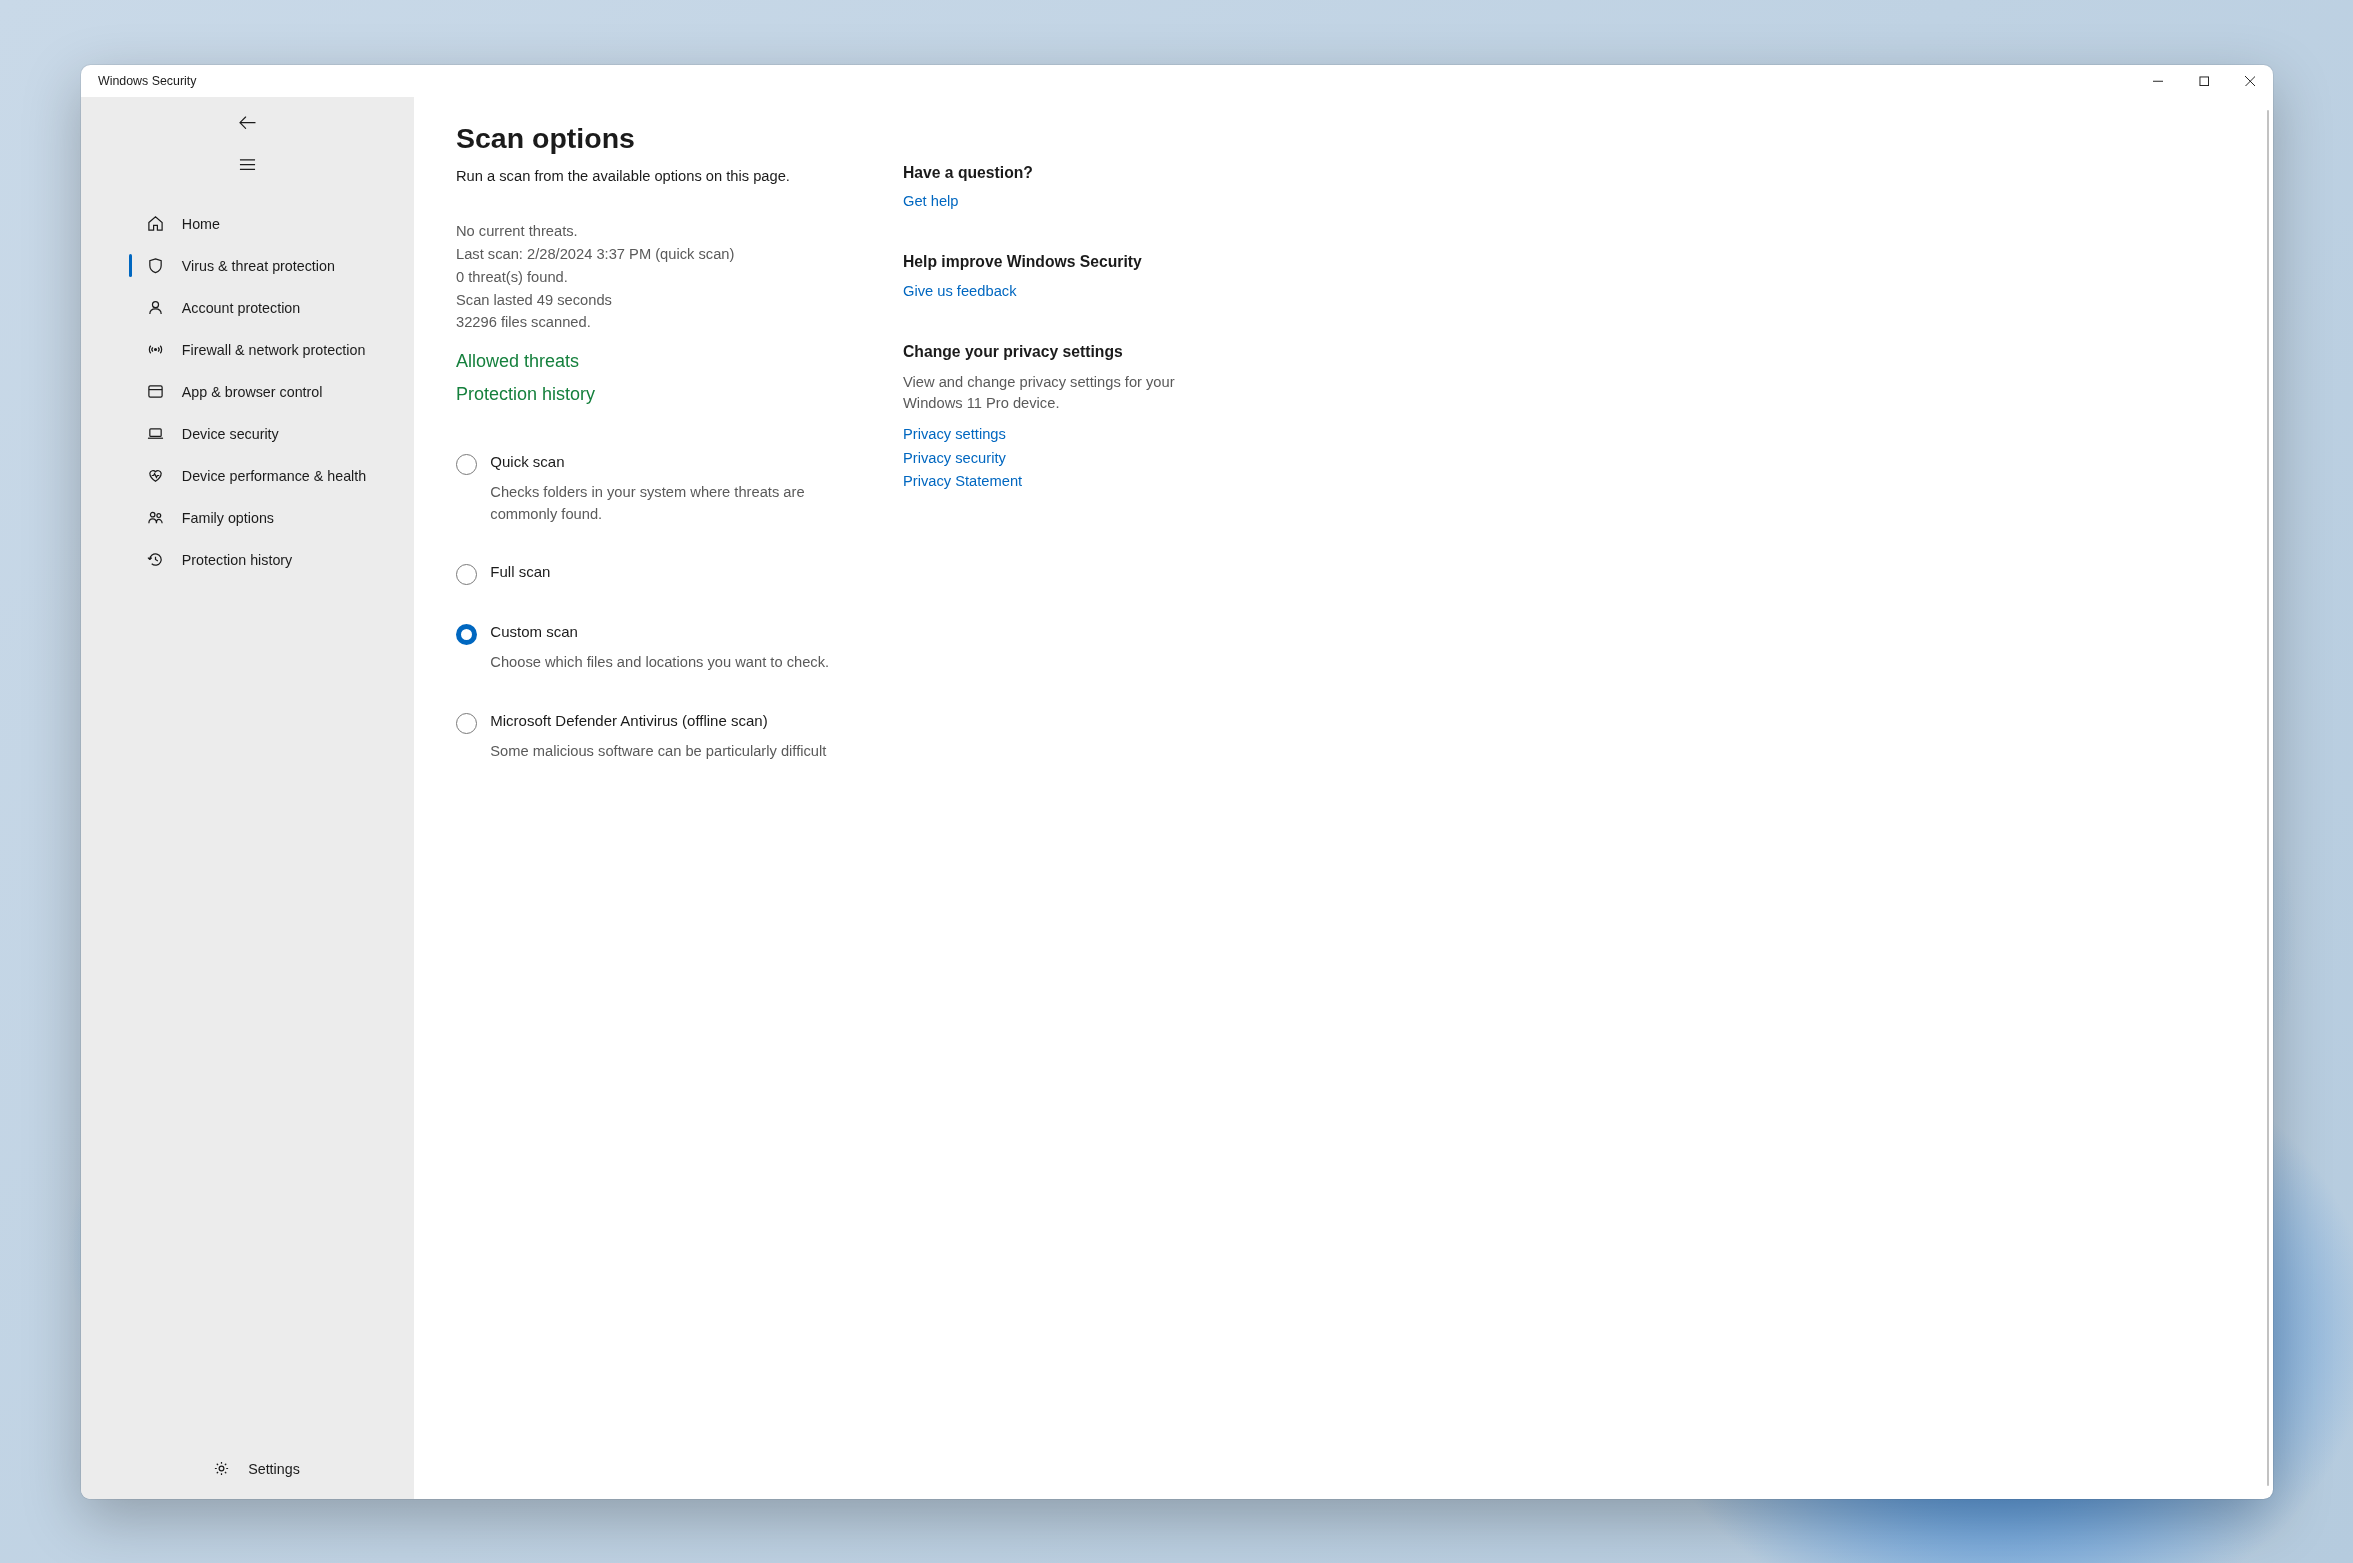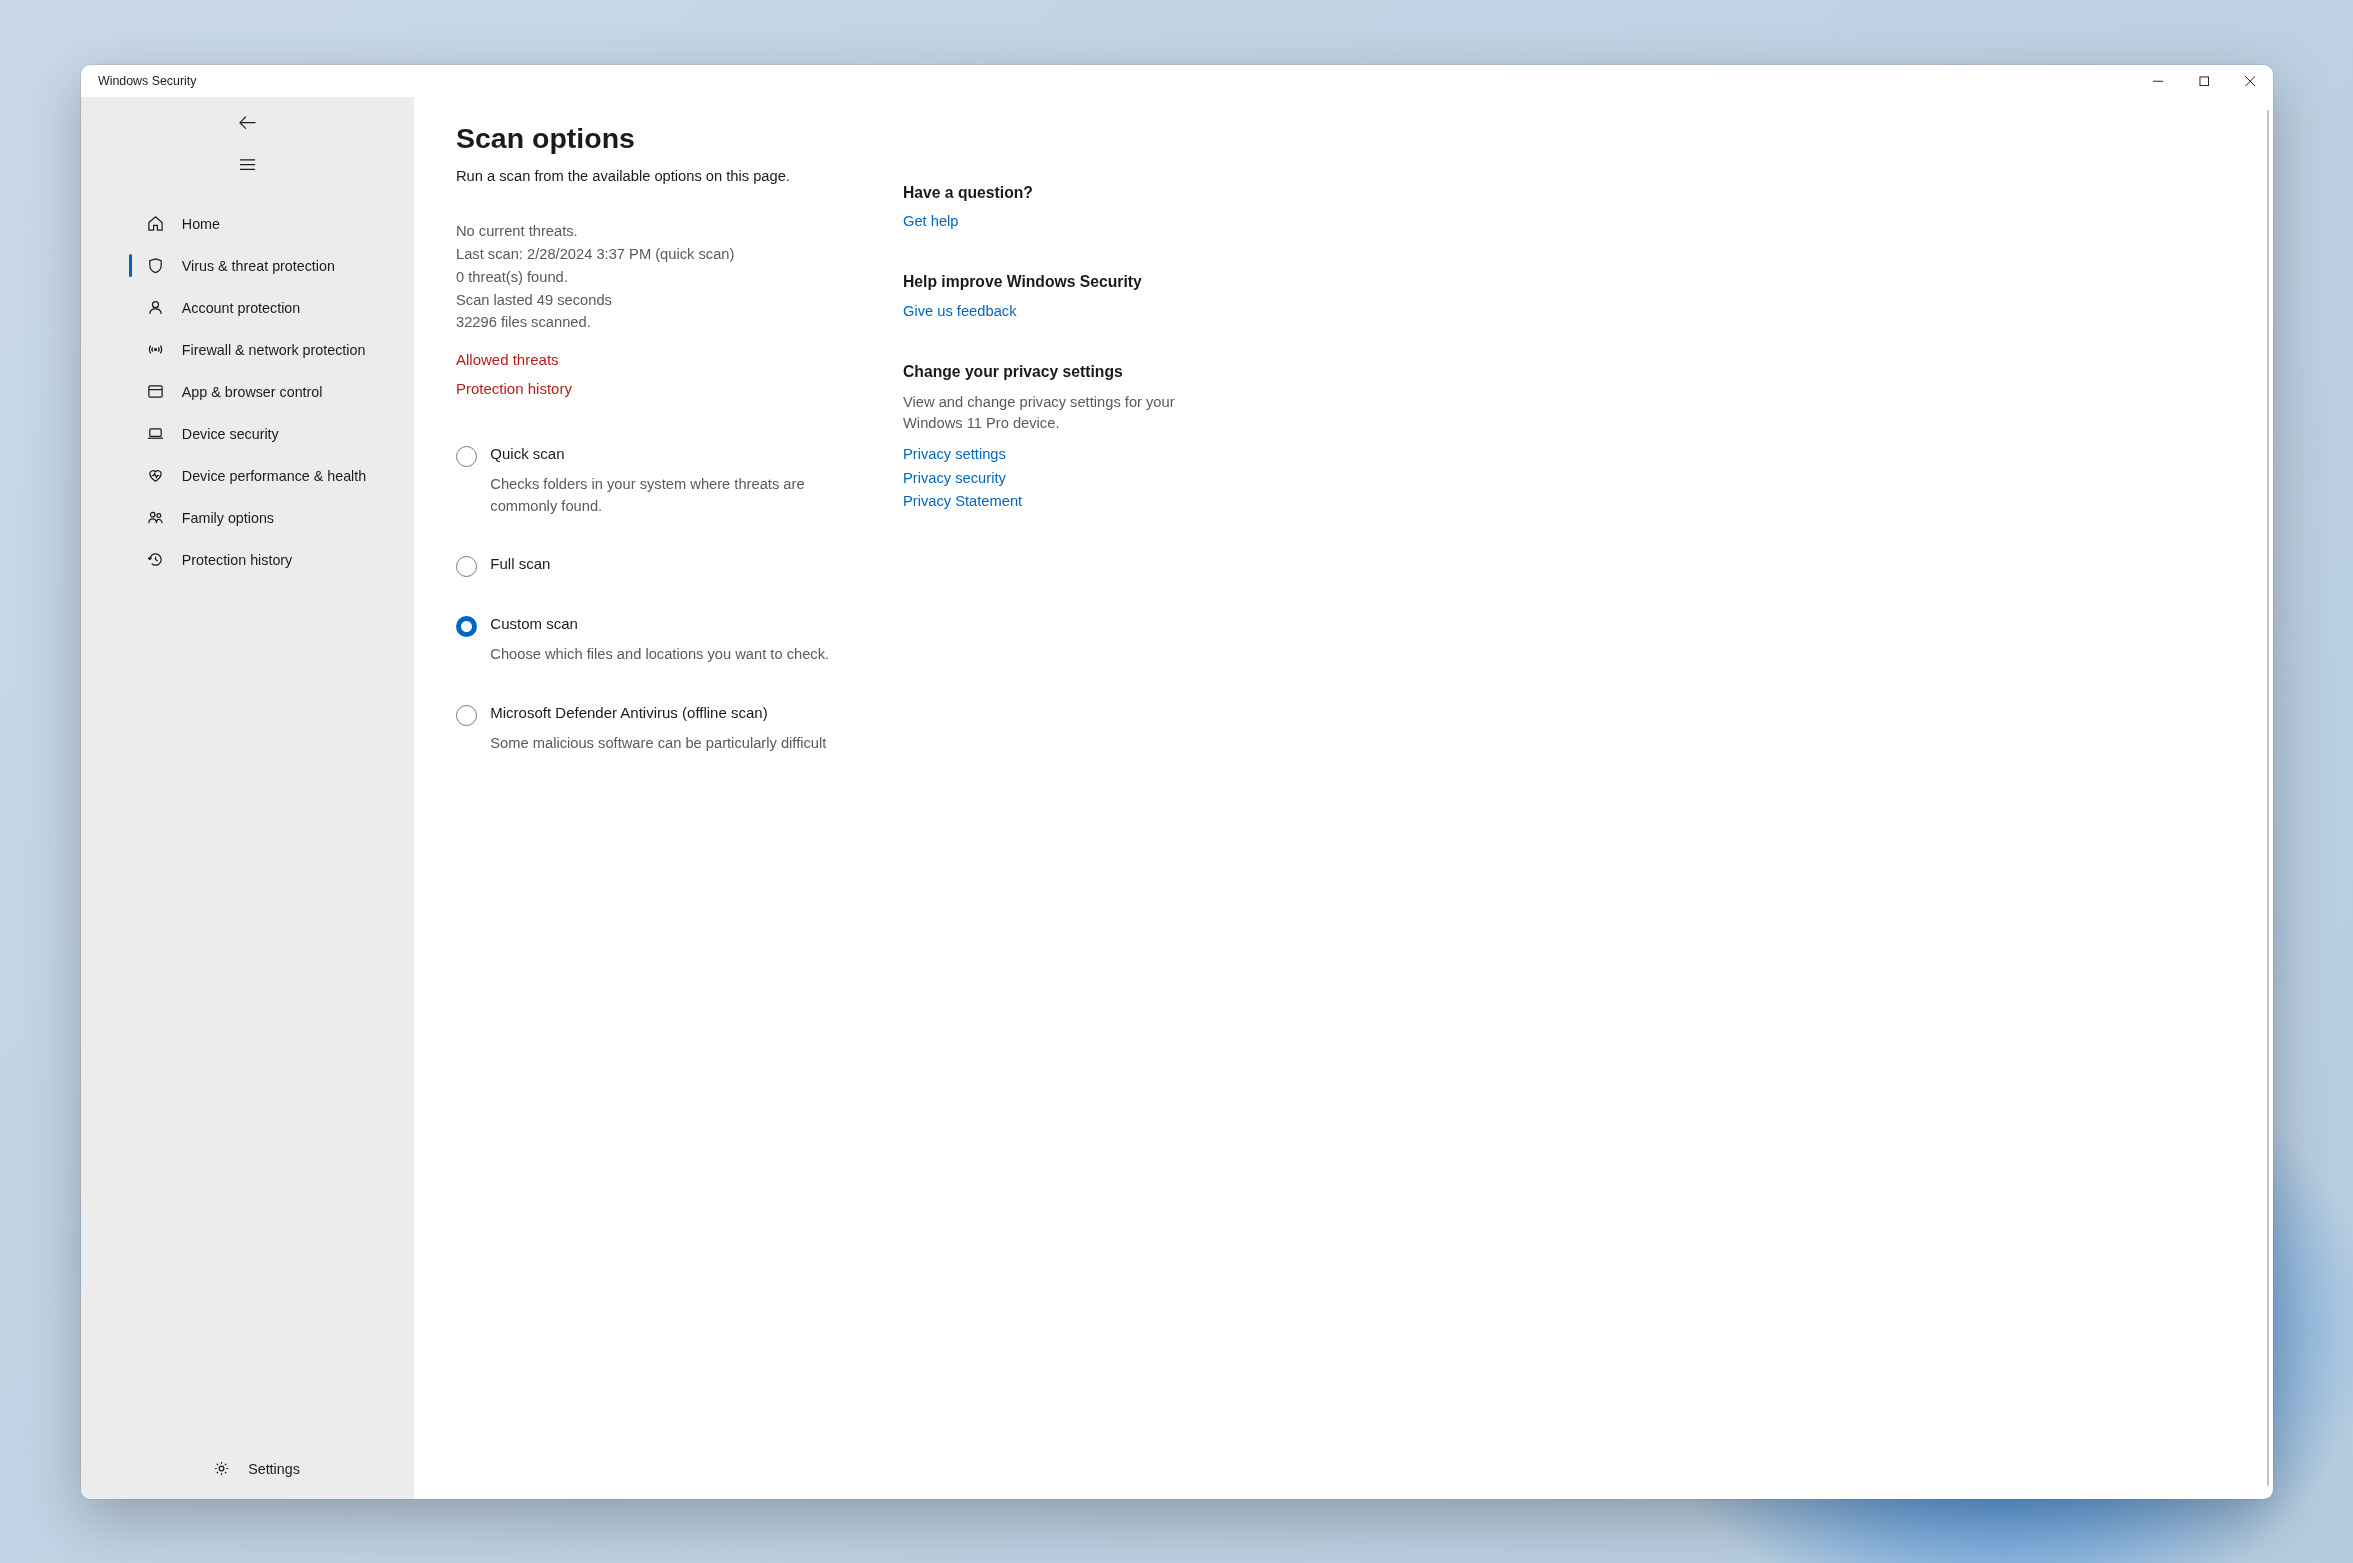--- a/index.html
+++ b/index.html
@@ -91,41 +91,41 @@
     position: absolute; right: 3.8px; top: 13.3px; bottom: 13.3px;
     width: 1.9px; background: #c2c2c2; border-radius: 1.9px;
   }
   .main-col { width: 447px; padding-right: 28.5px; }
   .aside-col { width: 276px; padding-top: 42px; }
 
   h1.title { font-size: 28.5px; font-weight: 600; color: #1b1b1b; margin-bottom: 13.3px; }
   .subtitle { font-size: 14.7px; color: #1b1b1b; margin-bottom: 36px; }
   .status-block { margin-bottom: 17px; margin-top: 33px; }
   .status-line { font-size: 14.7px; color: #5a5a5a; line-height: 1.55; }
-  .link { color: #b91c1c; font-size: 15px; display: block; margin-top: 11.4px; }
+  .link { color: #15803d; font-size: 18px; display: block; margin-top: 11.4px; }
   .link:first-of-type { margin-top: 15px; }
 
   .options { margin-top: 48px; }
   .radio-opt { display: flex; gap: 13.3px; margin-bottom: 38px; }
   .radio-opt:last-child { margin-bottom: 0; }
   .radio {
     width: 21px; height: 21px; border-radius: 50%;
     border: 1.4px solid #7a7a7a;
     flex-shrink: 0;
     margin-top: 1px;
     position: relative;
   }
   .radio.checked {
     border: 5.7px solid #0067c0;
     background: #fff;
   }
   .radio-label { font-size: 15px; color: #1b1b1b; }
   .radio-desc { font-size: 14.7px; color: #5a5a5a; margin-top: 11.4px; line-height: 1.5; }
 
-  .aside-block { margin-bottom: 44px; margin-top: 20px; }
+  .aside-block { margin-bottom: 44px; }
   .aside-title { font-size: 15.7px; font-weight: 600; color: #1b1b1b; margin-bottom: 11.4px; }
   .aside-text { font-size: 14.7px; color: #5a5a5a; line-height: 1.45; margin-bottom: 11.4px; }
   .aside-link { color: #0067c0; font-size: 14.7px; display: block; margin-bottom: 7.6px; }
 </style>
 </head>
 <body>
 
 <div class="wallpaper"></div>
 
 <div class="window">

